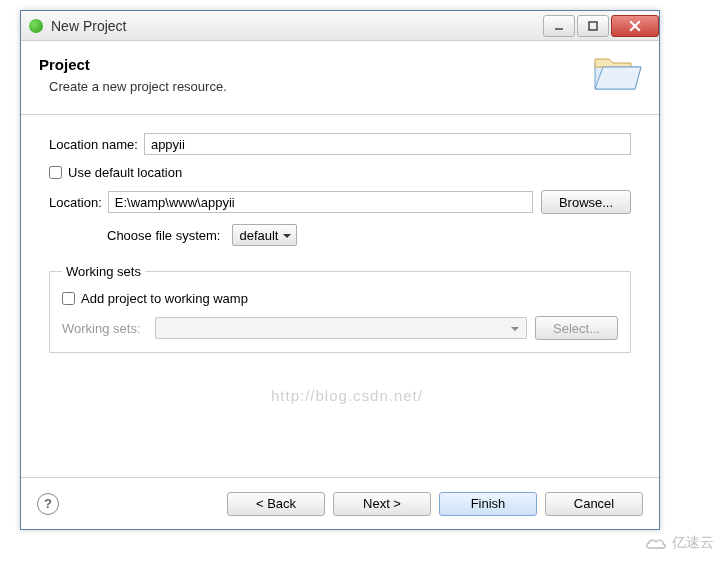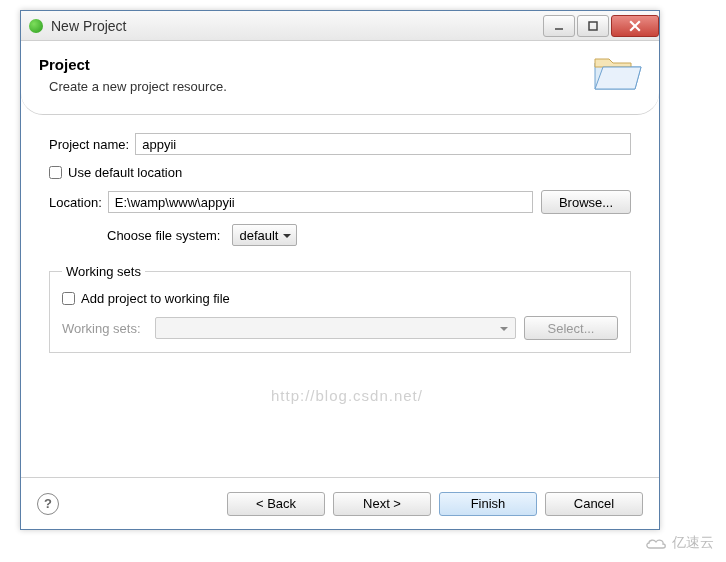--- a/index.html
+++ b/index.html
@@ -55,21 +55,20 @@
   font-weight: bold;
 }
 .tb-btn.close svg { stroke: #fff; }
 .tb-btn svg { stroke: #444; }
 .header {
   padding: 12px 16px 18px 18px;
   border-bottom: 1px solid #d0d0d0;
   display: flex;
   align-items: center;
   background: #fff;
-  border-radius: 22px;
 }
 .header h1 { font-size: 15px; font-weight: bold; margin-bottom: 6px; }
 .header p { font-size: 13px; color: #333; margin-left: 10px; }
 .header .folder-icon { margin-left: auto; }
 .content {
   flex: 1;
   padding: 18px 28px;
   position: relative;
 }
 .row { display: flex; align-items: center; margin-bottom: 10px; }
@@ -213,21 +212,21 @@
       <svg width="52" height="40" viewBox="0 0 52 40">
         <path d="M4 10 L4 36 L44 36 L50 14 L12 14 Z" fill="#dcebf7" stroke="#6fa2d0"></path>
         <path d="M4 10 L4 6 L18 6 L22 10 L40 10 L40 14 L4 14 Z" fill="#f6e5b6" stroke="#caa756"></path>
         <path d="M4 36 L12 14 L50 14 L44 36 Z" fill="#e8f1fb" stroke="#6fa2d0"></path>
       </svg>
     </div>
   </div>
 
   <div class="content">
     <div class="row">
-      <label>Project name:</label>
+      <label>Location name:</label>
       <input class="text-input" type="text" value="appyii" style="">
     </div>
 
     <div class="checkbox-row">
       <input type="checkbox" style="">
       <label>Use default location</label>
     </div>
 
     <div class="row">
       <label>Location:</label>
@@ -239,26 +238,26 @@
       <label>Choose file system:</label>
       <div class="select" style="margin-left:6px">
         <span>default</span>
       </div>
     </div>
 
     <fieldset class="fieldset">
       <legend>Working sets</legend>
       <div class="checkbox-row" style="margin:0 0 10px 0">
         <input type="checkbox" style="">
-        <label>Add project to working file</label>
+        <label>Add project to working wamp</label>
       </div>
       <div class="row" style="margin-bottom:0">
         <label class="disabled-label">Working sets:</label>
         <div class="ws-select" style="margin:0 8px"></div>
-        <button class="btn" disabled="" style="width:94px">Select...</button>
+        <button class="btn" disabled="" style="width:83px">Select...</button>
       </div>
     </fieldset>
 
     <div class="watermark">http://blog.csdn.net/</div>
   </div>
 
   <div class="footer">
     <div class="help-icon">?</div>
     <button class="btn">&lt; Back</button>
     <button class="btn">Next &gt;</button>

